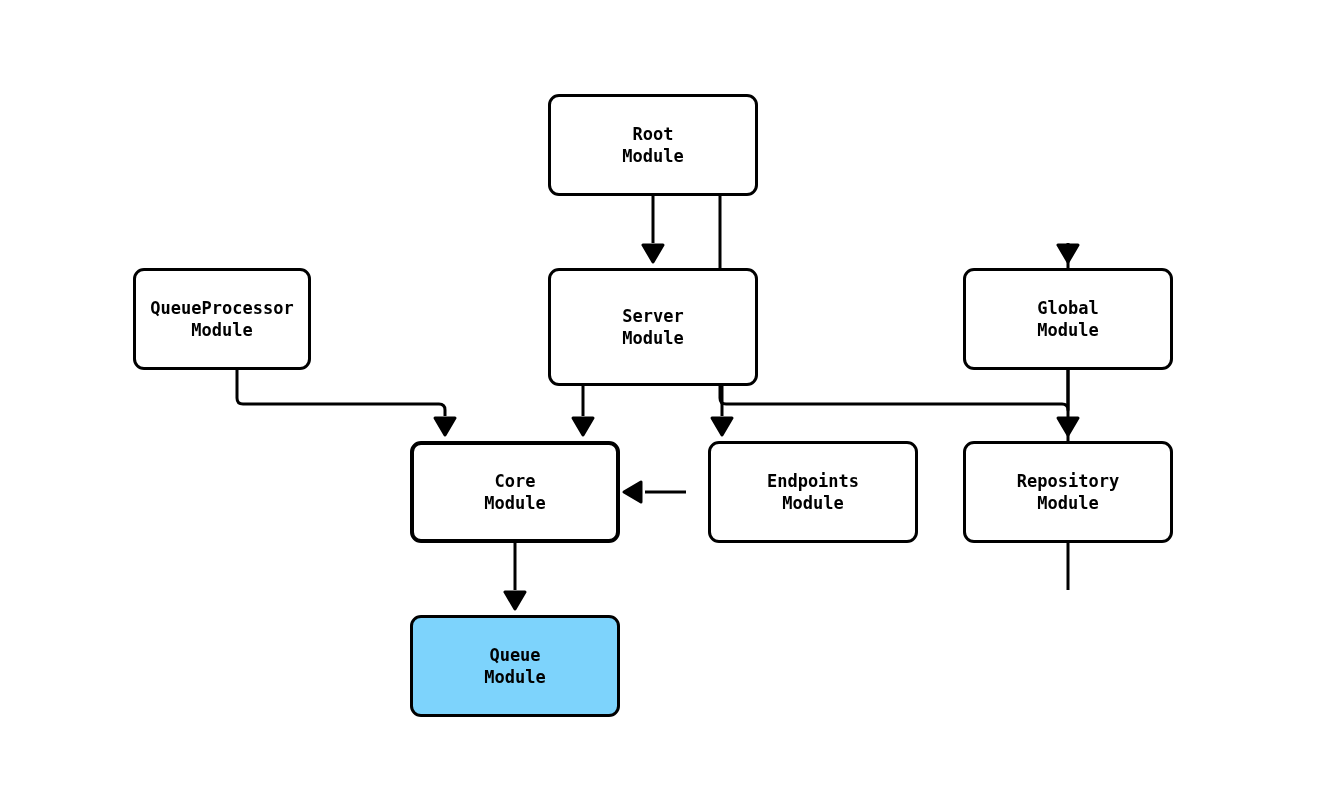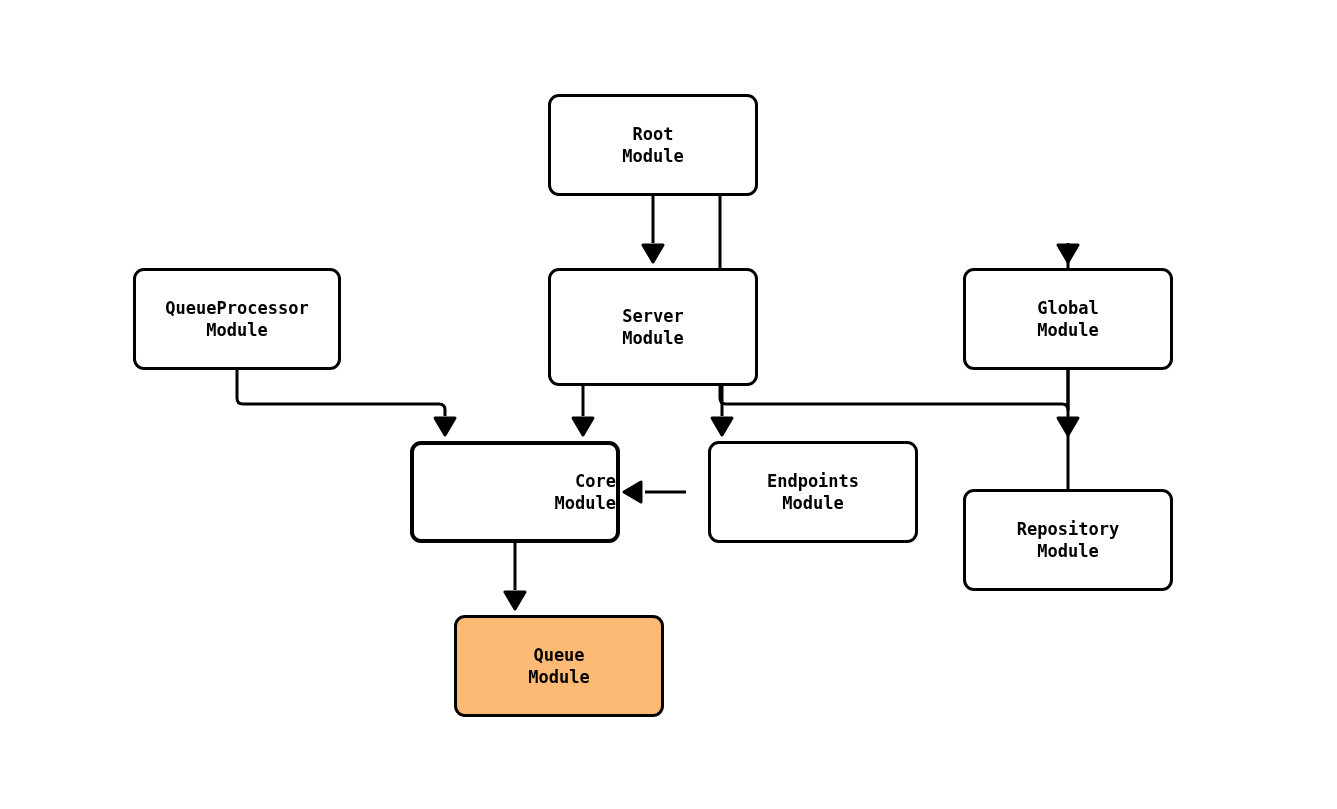--- a/index.html
+++ b/index.html
@@ -93,22 +93,22 @@
         </g>
         <g>
           <path d="M 515 543 L 515 590" fill="none" stroke="#000000" stroke-width="3"></path>
           <polygon points="515,609 505,592 525,592" fill="#000000"></polygon>
         </g>
       </g>
   </svg>
 
   <div id="nodes-layer">
       <div class="node" style="left: 548px; top: 94px; width: 210px; height: 102px; border-color: rgb(0, 0, 0); background: rgb(255, 255, 255);"><span class="node-line">Root</span><span class="node-line">Module</span></div>
-      <div class="node" style="left: 133px; top: 268px; width: 208px; height: 102px; border-color: rgb(0, 0, 0); background: rgb(255, 255, 255);"><span class="node-line">QueueProcessor</span><span class="node-line">Module</span></div>
+      <div class="node" style="left: 133px; top: 268px; width: 178px; height: 102px; border-color: rgb(0, 0, 0); background: rgb(255, 255, 255);"><span class="node-line">QueueProcessor</span><span class="node-line">Module</span></div>
       <div class="node" style="left: 548px; top: 268px; width: 210px; height: 118px; border-color: rgb(0, 0, 0); background: rgb(255, 255, 255);"><span class="node-line">Server</span><span class="node-line">Module</span></div>
       <div class="node" style="left: 963px; top: 268px; width: 210px; height: 102px; border-color: rgb(0, 0, 0); background: rgb(255, 255, 255);"><span class="node-line">Global</span><span class="node-line">Module</span></div>
-      <div class="node emphasis" style="left: 410px; top: 441px; width: 210px; height: 102px; border-color: rgb(0, 0, 0); background: rgb(255, 255, 255); align-items: flex-end;"><span class="node-line">Core</span><span class="node-line">Module</span></div>
+      <div class="node emphasis" style="left: 410px; top: 441px; width: 210px; height: 102px; border-color: rgb(0, 0, 0); background: rgb(255, 255, 255);"><span class="node-line">Core</span><span class="node-line">Module</span></div>
       <div class="node" style="left: 686px; top: 441px; width: 210px; height: 102px; border-color: rgb(0, 0, 0); background: rgb(255, 255, 255); margin-left: 22px;"><span class="node-line">Endpoints</span><span class="node-line">Module</span></div>
-      <div class="node" style="left: 963px; top: 441px; width: 210px; height: 102px; border-color: rgb(0, 0, 0); background: rgb(255, 255, 255); margin-top: 48px;"><span class="node-line">Repository</span><span class="node-line">Module</span></div>
-      <div class="node" style="left: 410px; top: 615px; width: 210px; height: 102px; border-color: rgb(0, 0, 0); background: #fdba74; margin-left: 44px;"><span class="node-line">Queue</span><span class="node-line">Module</span></div>
+      <div class="node" style="left: 963px; top: 441px; width: 210px; height: 102px; border-color: rgb(0, 0, 0); background: rgb(255, 255, 255);"><span class="node-line">Repository</span><span class="node-line">Module</span></div>
+      <div class="node" style="left: 410px; top: 615px; width: 210px; height: 102px; border-color: rgb(0, 0, 0); background: #7dd3fc;"><span class="node-line">Queue</span><span class="node-line">Module</span></div>
     </div>
 
 </div>
 
 </body></html>

